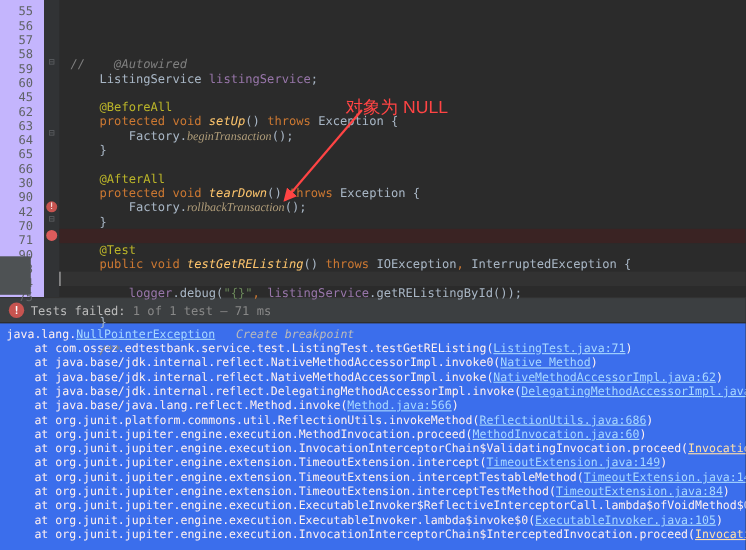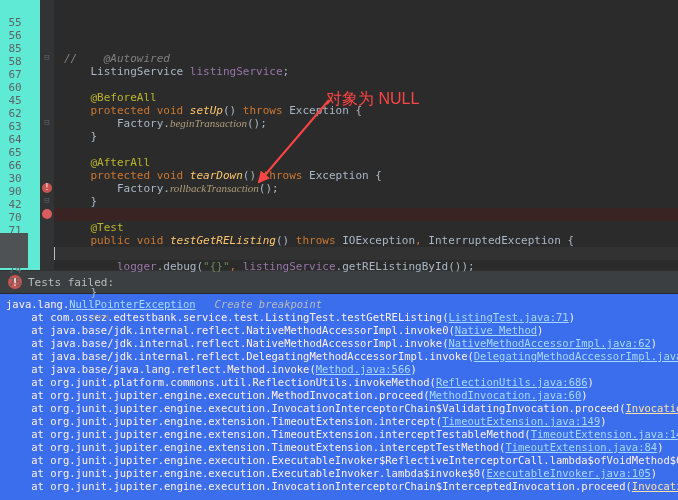--- a/index.html
+++ b/index.html
@@ -12,28 +12,28 @@
       height: 500px;
       overflow: hidden;
       position: relative;
     }
     .editor { 
       display: flex; 
       height: 270px;
       position: relative;
     }
     .gutter { 
-      background: #5eead4; 
+      background: #c4b5fd; 
       color: #606366; 
-      text-align: center; 
+      text-align: right; 
       padding-right: 10px;
       width: 40px;
       user-select: none;
       line-height: 13px;
-      padding-top: 16px;
+      padding-top: 4px;
     }
     .gutter-line { height: 13px; }
     .fold-gutter {
       background: #313335;
       width: 14px;
       position: relative;
     }
     .fold-mark {
       position: absolute;
       left: 2px;
@@ -143,23 +143,23 @@
       background: #4e5254;
     }
   </style>
 </head>
 <body>
 
 <div class="editor">
   <div class="gutter" id="gutter">
       <div class="gutter-line">55</div>
       <div class="gutter-line">56</div>
-      <div class="gutter-line">85</div>
+      <div class="gutter-line">57</div>
       <div class="gutter-line">58</div>
-      <div class="gutter-line">67</div>
+      <div class="gutter-line">59</div>
       <div class="gutter-line">60</div>
       <div class="gutter-line">45</div>
       <div class="gutter-line">62</div>
       <div class="gutter-line">63</div>
       <div class="gutter-line">64</div>
       <div class="gutter-line">65</div>
       <div class="gutter-line">66</div>
       <div class="gutter-line">30</div>
       <div class="gutter-line">90</div>
       <div class="gutter-line">42</div>
@@ -171,33 +171,34 @@
       <div class="gutter-line">75</div>
     </div>
   <div class="fold-gutter" id="foldgutter">
       <div class="fold-mark" style="top: 52px;">⊟</div>
       <div class="fold-mark" style="top: 117px;">⊟</div>
       <div class="fold-mark" style="top: 195px;">⊟</div>
       <div class="breakpoint" style="top: 209px; left: 2px;"></div>
       <div style="position: absolute; left: 2px; top: 183px; width: 10px; height: 10px; border-radius: 50%; background: rgb(199, 84, 80); color: rgb(255, 255, 255); font-size: 8px; text-align: center; line-height: 10px;">!</div>
     </div>
   <div class="codearea" id="codearea"><div class="line-focus" style="top: 247px;"></div><div class="line-highlight-red" style="top: 208px;"></div>
-    <span class="annotation" style="left:272px; top:92px;">对象为 NULL</span>
+    <span class="annotation" style="left:260px; top:92px;">对象为 NULL</span>
     <svg class="arrow-svg" style="left:195px; top:90px;" width="90" height="100">
       <defs>
         <marker id="ah" markerWidth="6" markerHeight="6" refX="5" refY="3" orient="auto">
           <path d="M0,0 L6,3 L0,6 Z" fill="#ff4444"></path>
         </marker>
       </defs>
       <line x1="80" y1="10" x2="10" y2="92" stroke="#ff4444" stroke-width="2" marker-end="url(#ah)"></line>
     </svg>
   <span class="code-line"><span class="c-comm">//    @Autowired</span></span><span class="code-line"><span>    </span><span class="c-type">ListingService</span><span> </span><span class="c-field">listingService</span><span class="c-type">;</span></span><span class="code-line">&nbsp;</span><span class="code-line"><span>    </span><span class="c-anno">@BeforeAll</span></span><span class="code-line"><span>    </span><span class="c-kw">protected void </span><span class="c-met">setUp</span><span class="c-type">() </span><span class="c-kw">throws</span><span> </span><span class="c-type">Exception {</span></span><span class="code-line"><span>        </span><span class="c-type">Factory.</span><span class="c-meti">beginTransaction</span><span class="c-type">();</span></span><span class="code-line"><span>    </span><span class="c-type">}</span></span><span class="code-line">&nbsp;</span><span class="code-line"><span>    </span><span class="c-anno">@AfterAll</span></span><span class="code-line"><span>    </span><span class="c-kw">protected void </span><span class="c-met">tearDown</span><span class="c-type">() </span><span class="c-kw">throws</span><span> </span><span class="c-type">Exception {</span></span><span class="code-line"><span>        </span><span class="c-type">Factory.</span><span class="c-meti">rollbackTransaction</span><span class="c-type">();</span></span><span class="code-line"><span>    </span><span class="c-type">}</span></span><span class="code-line">&nbsp;</span><span class="code-line"><span>    </span><span class="c-anno">@Test</span></span><span class="code-line"><span>    </span><span class="c-kw">public void </span><span class="c-met">testGetREListing</span><span class="c-type">() </span><span class="c-kw">throws</span><span> </span><span class="c-type">IOException</span><span class="c-kw">,</span><span> </span><span class="c-type">InterruptedException {</span></span><span class="code-line">&nbsp;</span><span class="code-line"><span>        </span><span class="c-field">logger</span><span class="c-type">.debug(</span><span class="c-str">"{}"</span><span class="c-kw">, </span><span class="c-field">listingService</span><span class="c-type">.getREListingById());</span></span><span class="code-line">&nbsp;</span><span class="code-line"><span>    </span><span class="c-type">}</span></span><span class="code-line">&nbsp;</span><span class="code-line"><span>    </span><span class="c-comm">/**</span></span><div class="caret" style="top: 247px; left: 0px;"></div></div>
 </div>
 
 <div class="left-bar"></div>
 
 <div class="status-bar">
   <span class="status-icon">!</span>
   <span>Tests failed:</span>
   <span>&nbsp;</span>
+  <span style="color:#888;">1 of 1 test – 71 ms</span>
 </div>
 
 <div class="console" id="console"><span class="console-line"><span>java.lang.</span><span class="ex-link">NullPointerException</span><span class="bp-link">   Create breakpoint</span></span><span class="console-line"><span>    at com.ossez.edtestbank.service.test.ListingTest.testGetREListing(</span><span class="ex-link">ListingTest.java:71</span><span>)</span></span><span class="console-line"><span>    at java.base/jdk.internal.reflect.NativeMethodAccessorImpl.invoke0(</span><span class="ex-link">Native Method</span><span>)</span></span><span class="console-line"><span>    at java.base/jdk.internal.reflect.NativeMethodAccessorImpl.invoke(</span><span class="ex-link">NativeMethodAccessorImpl.java:62</span><span>)</span></span><span class="console-line"><span>    at java.base/jdk.internal.reflect.DelegatingMethodAccessorImpl.invoke(</span><span class="ex-link">DelegatingMethodAccessorImpl.java:43</span></span><span class="console-line"><span>    at java.base/java.lang.reflect.Method.invoke(</span><span class="ex-link">Method.java:566</span><span>)</span></span><span class="console-line"><span>    at org.junit.platform.commons.util.ReflectionUtils.invokeMethod(</span><span class="ex-link">ReflectionUtils.java:686</span><span>)</span></span><span class="console-line"><span>    at org.junit.jupiter.engine.execution.MethodInvocation.proceed(</span><span class="ex-link">MethodInvocation.java:60</span><span>)</span></span><span class="console-line"><span>    at org.junit.jupiter.engine.execution.InvocationInterceptorChain$ValidatingInvocation.proceed(</span><span class="ex-link2">InvocationInterceptorChain.java:131</span></span><span class="console-line"><span>    at org.junit.jupiter.engine.extension.TimeoutExtension.intercept(</span><span class="ex-link">TimeoutExtension.java:149</span><span>)</span></span><span class="console-line"><span>    at org.junit.jupiter.engine.extension.TimeoutExtension.interceptTestableMethod(</span><span class="ex-link">TimeoutExtension.java:140</span></span><span class="console-line"><span>    at org.junit.jupiter.engine.extension.TimeoutExtension.interceptTestMethod(</span><span class="ex-link">TimeoutExtension.java:84</span><span>)</span></span><span class="console-line"><span>    at org.junit.jupiter.engine.execution.ExecutableInvoker$ReflectiveInterceptorCall.lambda$ofVoidMethod$0(</span></span><span class="console-line"><span>    at org.junit.jupiter.engine.execution.ExecutableInvoker.lambda$invoke$0(</span><span class="ex-link">ExecutableInvoker.java:105</span><span>)</span></span><span class="console-line"><span>    at org.junit.jupiter.engine.execution.InvocationInterceptorChain$InterceptedInvocation.proceed(</span><span class="ex-link2">InvocationInterceptorChain.java:106</span></span></div>
 
 </body></html>

